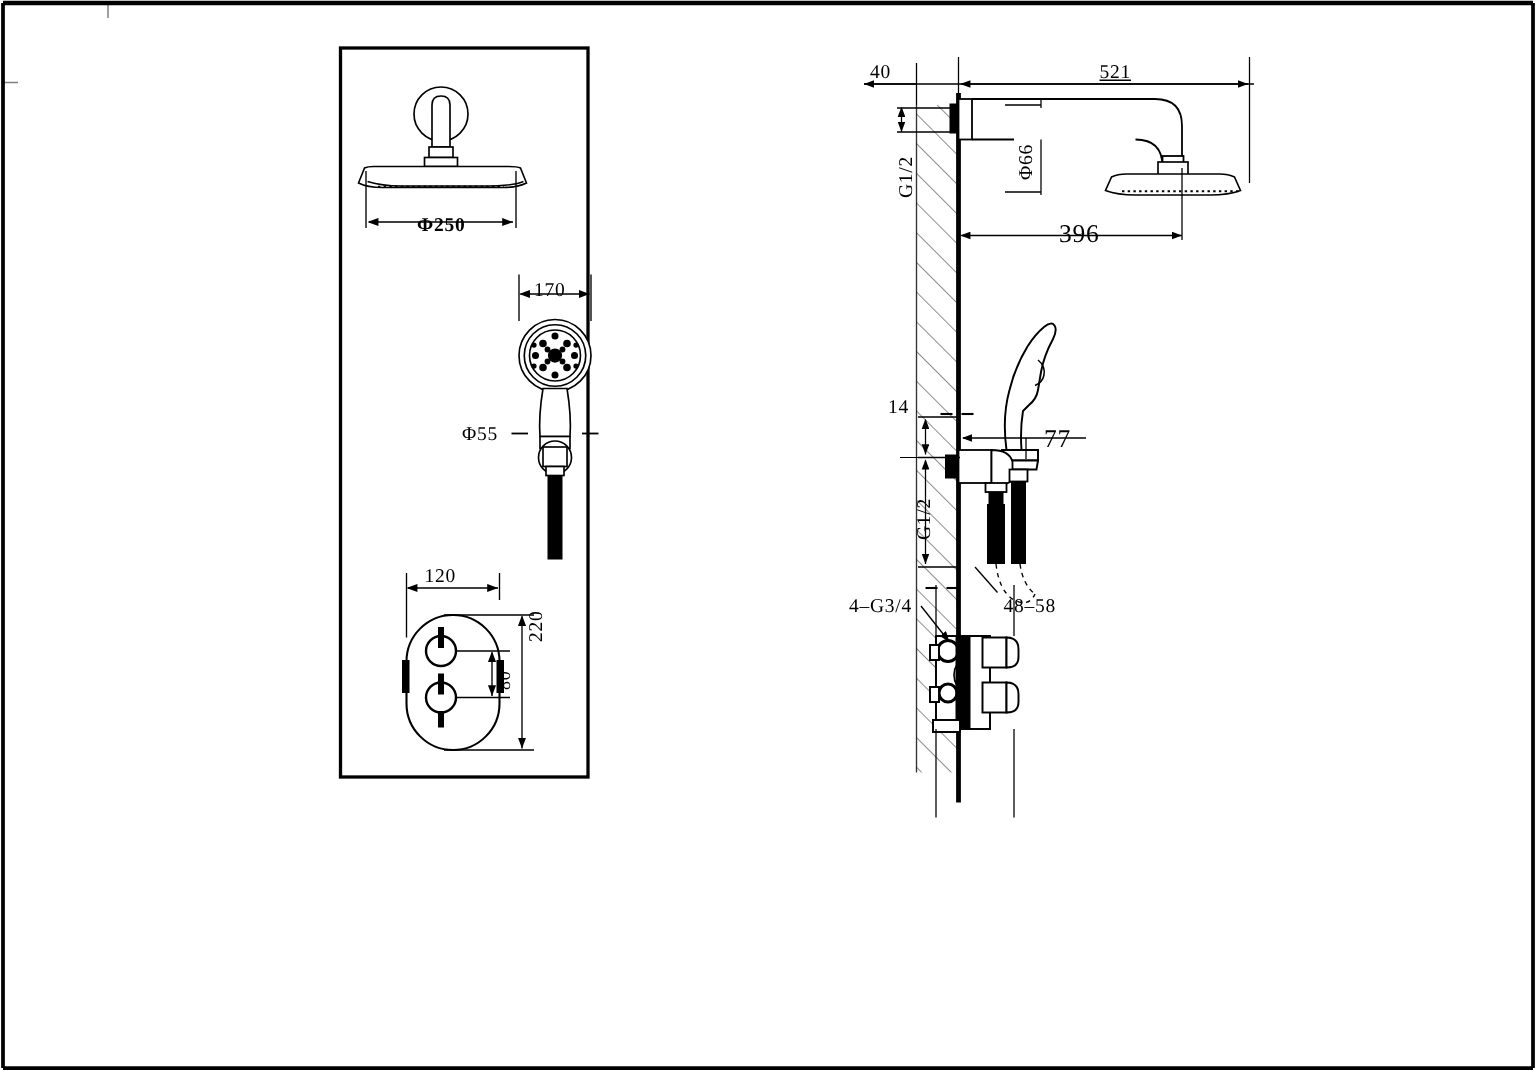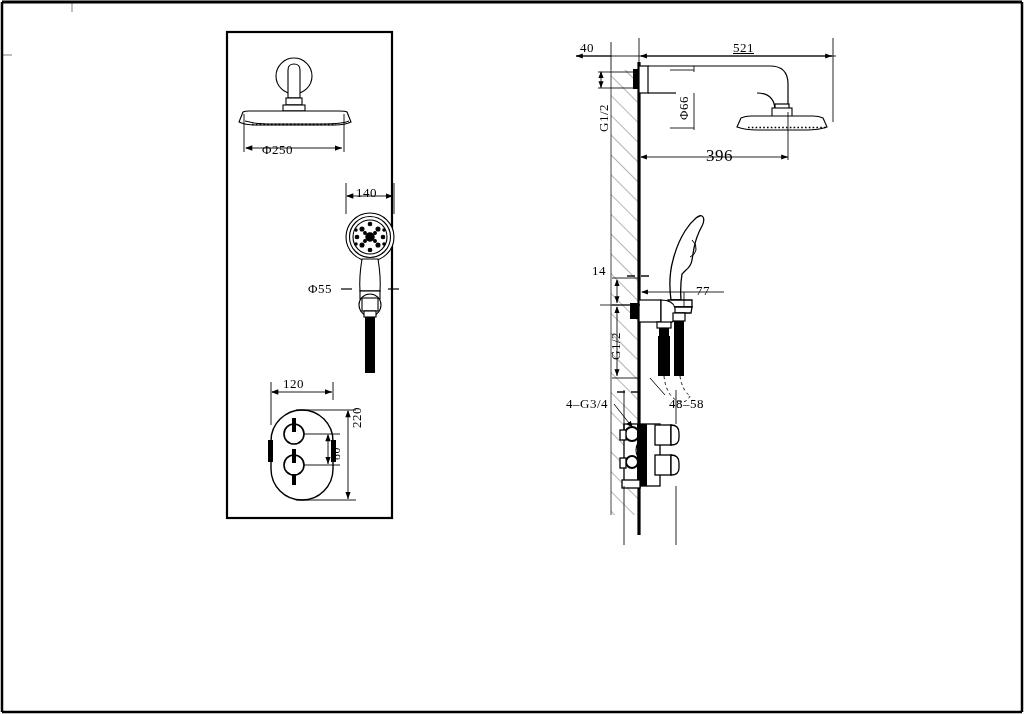--- a/index.html
+++ b/index.html
@@ -242,29 +242,29 @@
   <g stroke="#000" stroke-width="0.85">
     <line x1="624" y1="390" x2="624" y2="430"></line>
     <line x1="676" y1="390" x2="676" y2="424"></line>
     <line x1="617" y1="392" x2="625" y2="392" stroke-width="1.4"></line>
     <line x1="631" y1="392" x2="639" y2="392" stroke-width="1.4"></line>
     <line x1="624" y1="486" x2="624" y2="545"></line>
     <line x1="676" y1="486" x2="676" y2="545"></line>
   </g>
 </svg>
 
-<div class="lbl" style="left:262px;top:142px;font-size:13px;">Φ250</div>
-<div class="lbl" style="left:356px;top:185px;font-size:13px;">140</div>
+<div class="lbl" style="left:278px;top:142px;font-size:13px;font-weight:bold;">Φ250</div>
+<div class="lbl" style="left:356px;top:185px;font-size:13px;">170</div>
 <div class="lbl" style="left:308px;top:281px;font-size:13px;">Φ55</div>
 <div class="lbl" style="left:283px;top:376px;font-size:13px;">120</div>
 <div class="lbl rot" style="left:349px;top:428px;font-size:13px;transform:rotate(-90deg);">220</div>
 <div class="lbl rot" style="left:329px;top:460px;font-size:12px;transform:rotate(-90deg);">80</div>
 
 <div class="lbl" style="left:580px;top:40px;font-size:13px;">40</div>
 <div class="lbl" style="left:733px;top:40px;font-size:13px;text-decoration:underline;">521</div>
 <div class="lbl rot" style="left:596px;top:132px;font-size:13px;transform:rotate(-90deg);">G1/2</div>
 <div class="lbl rot" style="left:676px;top:120px;font-size:13px;transform:rotate(-90deg);">Φ66</div>
 <div class="lbl" style="left:706px;top:146px;font-size:17px;">396</div>
 <div class="lbl" style="left:592px;top:263px;font-size:13px;">14</div>
-<div class="lbl" style="left:696px;top:283px;font-size:13px;">77</div>
+<div class="lbl" style="left:696px;top:283px;font-size:17px;">77</div>
 <div class="lbl rot" style="left:608px;top:360px;font-size:13px;transform:rotate(-90deg);">G1/2</div>
 <div class="lbl" style="left:566px;top:396px;font-size:13px;">4–G3/4</div>
 <div class="lbl" style="left:669px;top:396px;font-size:13px;text-align:right;">48–58</div>
 
 </body></html>

